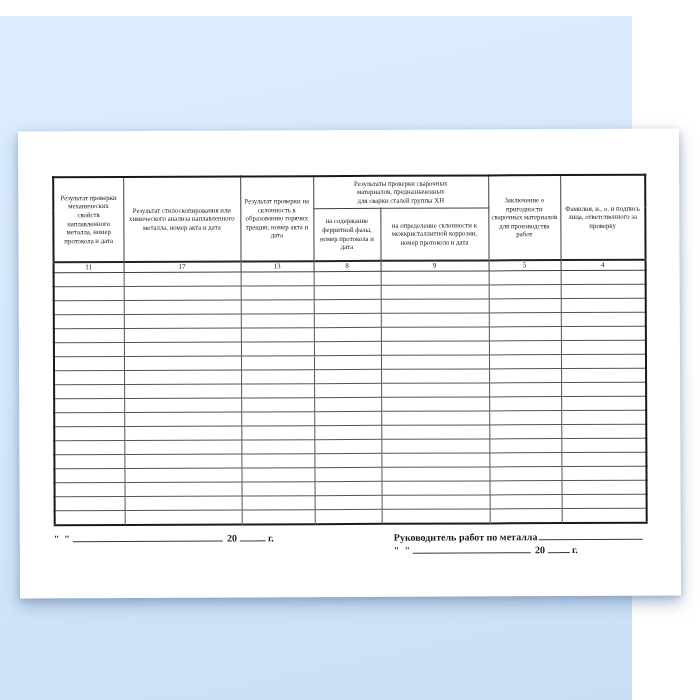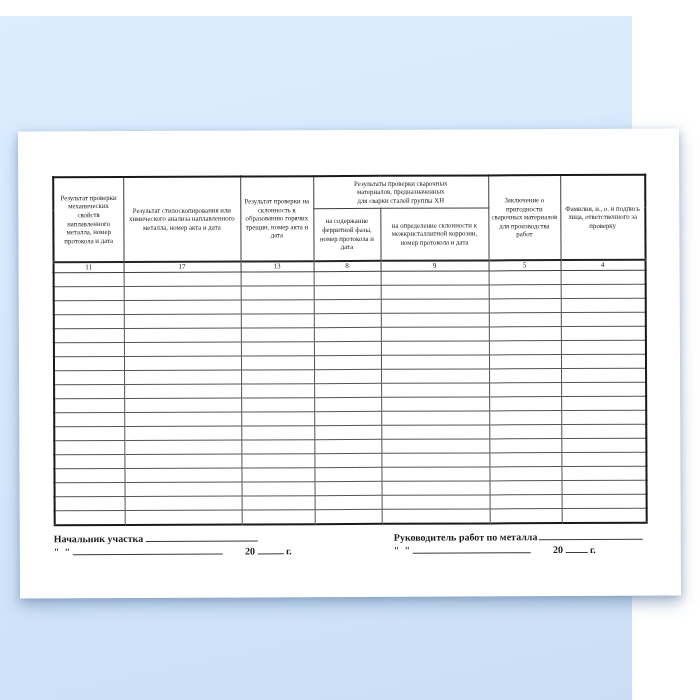--- a/index.html
+++ b/index.html
@@ -44,21 +44,21 @@
   .sig-left{left:34px;}
   .sig-right{left:374px;}
   .uline{
     display:inline-block;height:9px;
     border-bottom:1.2px solid #3a3a3a;
     vertical-align:baseline;margin-left:3px;
   }
   .u-l1{width:112px;} .u-l2{width:150px;} .u-l3{width:26px;}
   .u-r1{width:104px;margin-left:1px;} .u-r2{width:118px;} .u-r3{width:22px;}
   .quotes{white-space:pre;}
-  .yr{margin-left:22px;} .yr-suf{margin-left:2px;}
+  .yr{margin-left:4px;} .yr-suf{margin-left:2px;}
 </style>
 </head>
 <body>
 
 <div class="bg">
   <div class="sheet">
 
     <table class="journal">
       <colgroup>
         <col style="width:70px">
@@ -254,21 +254,20 @@
             <td></td>
             <td></td>
             <td></td>
             <td></td>
             <td></td>
           </tr>
         </tbody>
     </table>
 
     <div class="sig sig-left">
-      <div><span>Начальник участка</span><span class="uline u-l1"></span></div>
       <div><span class="quotes">"  "</span><span class="uline u-l2"></span><span class="yr">20</span><span class="uline u-l3"></span><span class="yr-suf">г.</span></div>
     </div>
 
     <div class="sig sig-right">
       <div><span>Руководитель работ по металла</span><span class="uline u-r1"></span></div>
       <div><span class="quotes">"  "</span><span class="uline u-r2"></span><span class="yr">20</span><span class="uline u-r3"></span><span class="yr-suf">г.</span></div>
     </div>
 
   </div>
 </div>

